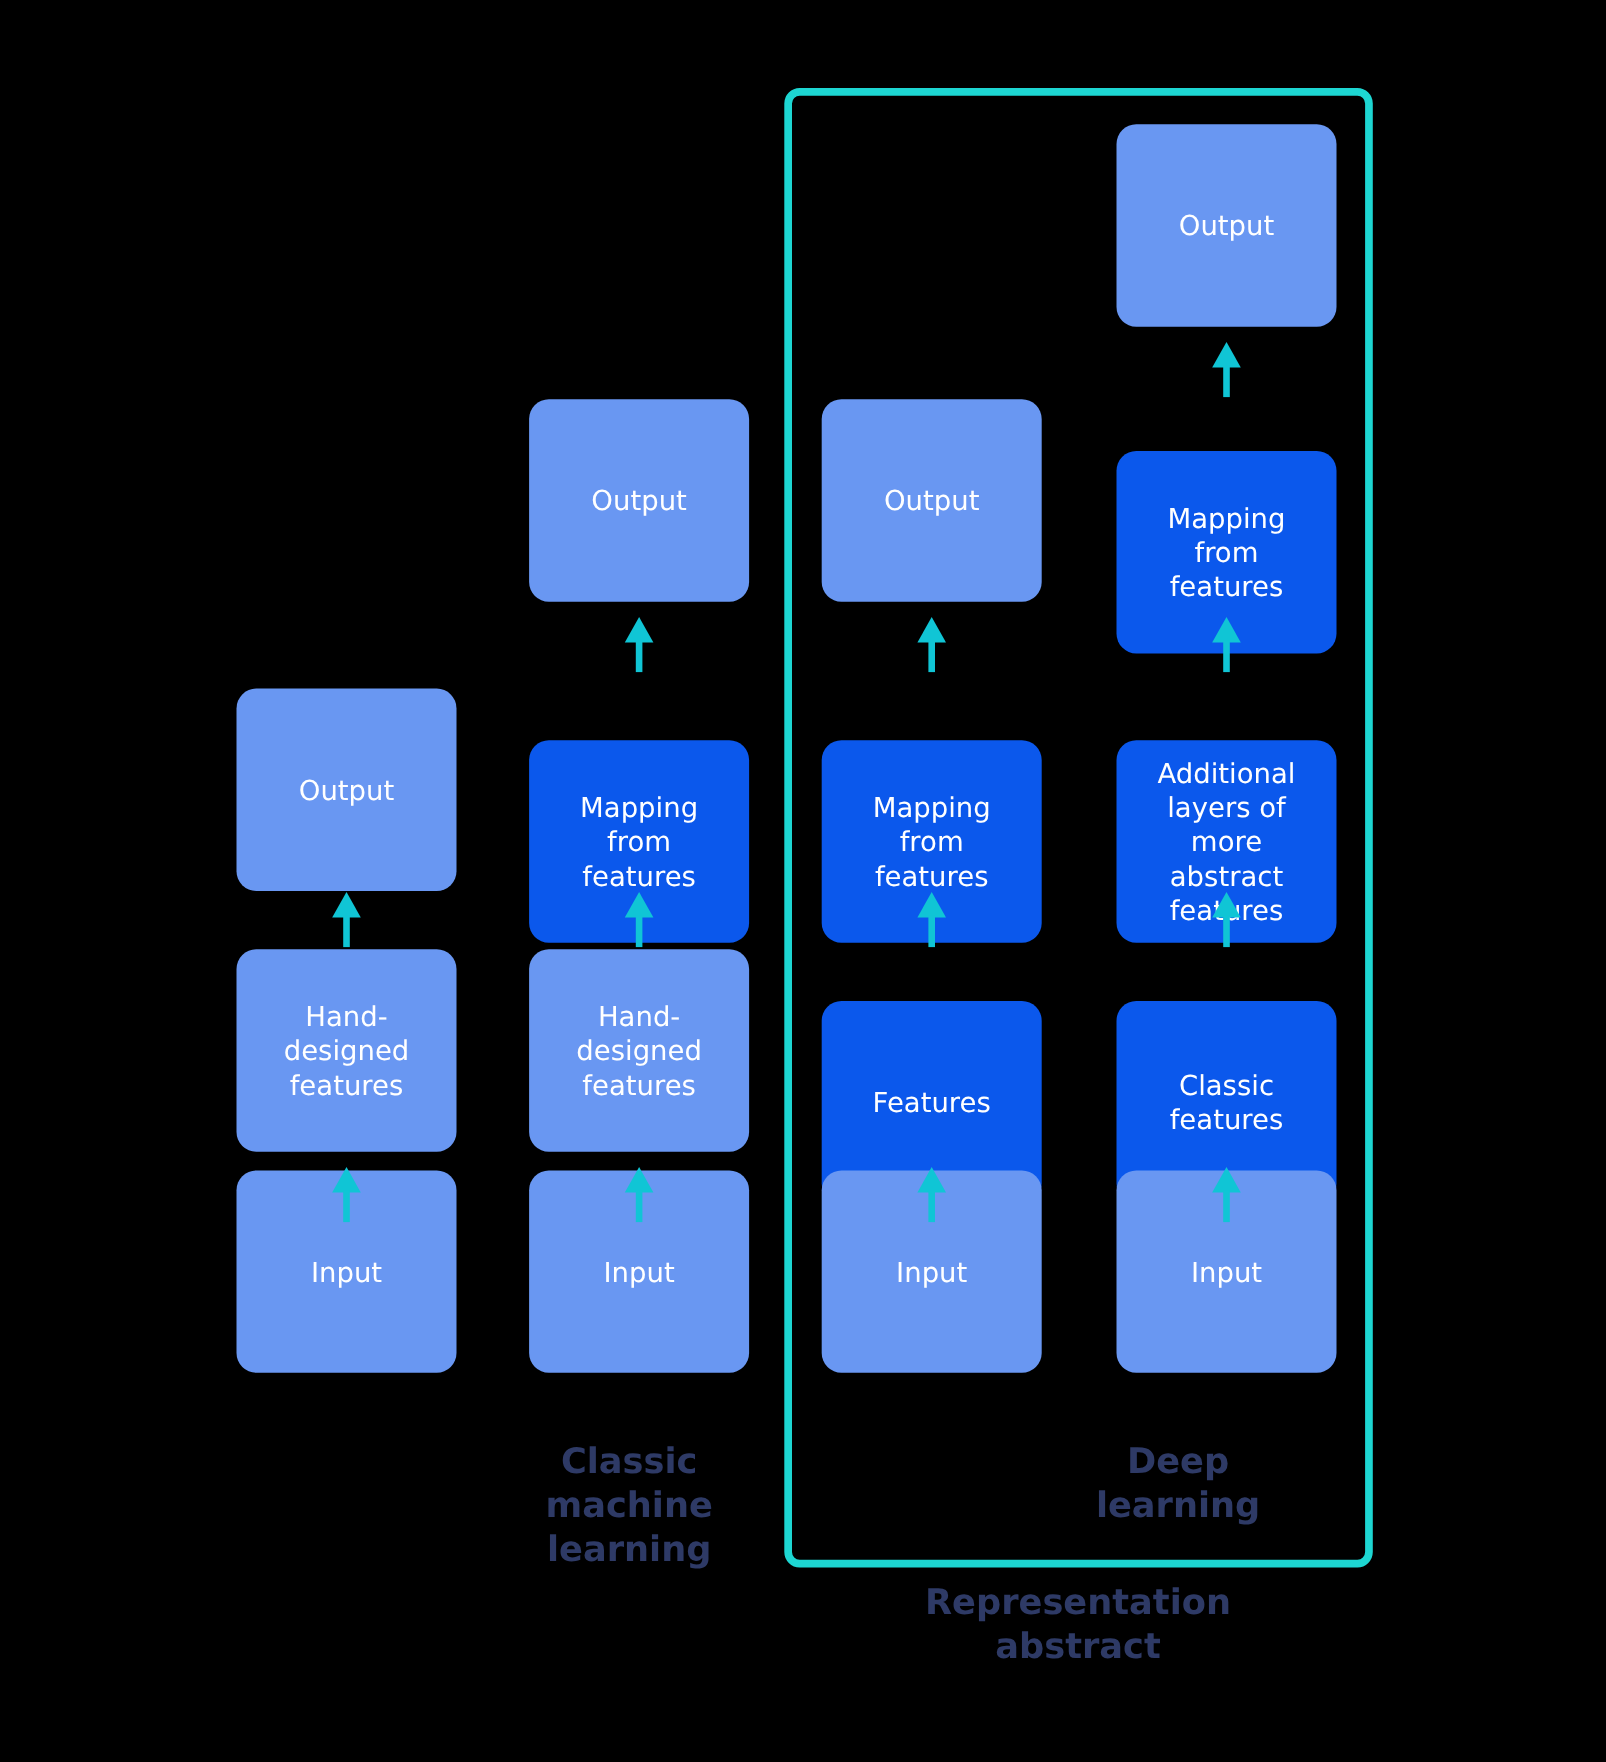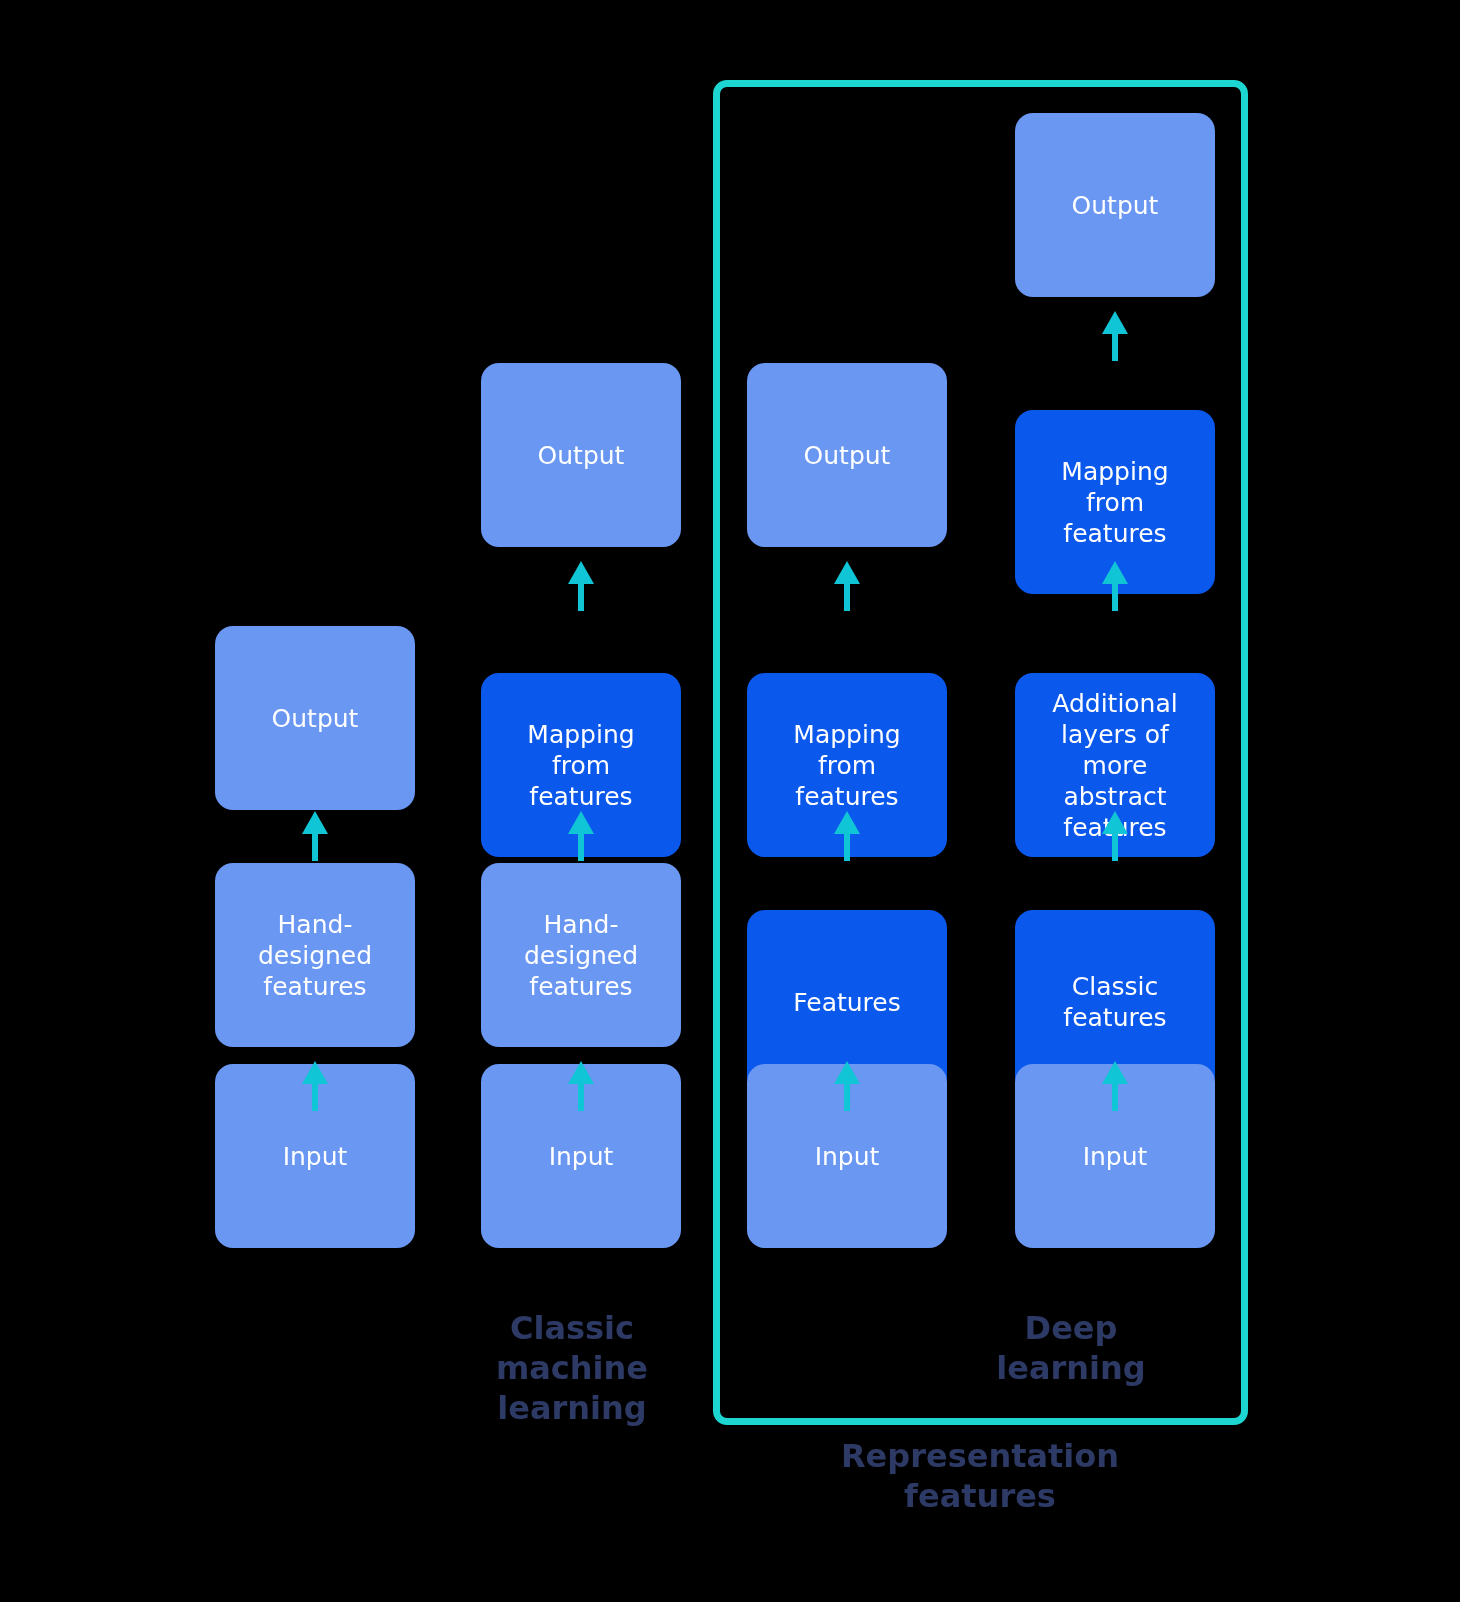--- a/index.html
+++ b/index.html
@@ -132,15 +132,15 @@
   <div class="arrow acol4 agap2"></div>
   <div class="arrow acol4 agap3"></div>
   <div class="arrow acol4 agap4"></div>
 
   <div class="col-label lcol2">Classic
 machine
 learning</div>
   <div class="col-label lcol4">Deep
 learning</div>
   <div class="frame-label">Representation
-features</div>
+abstract</div>
 
 </div>
 
 </body></html>

